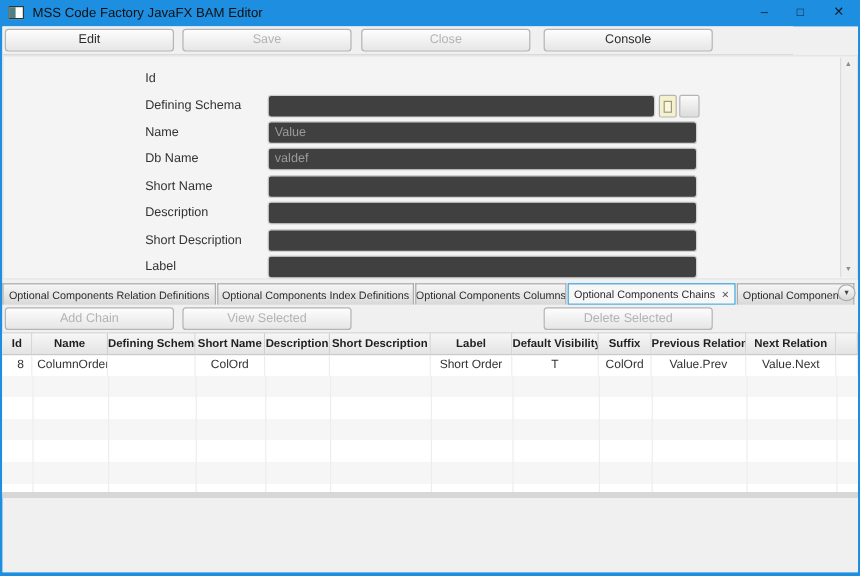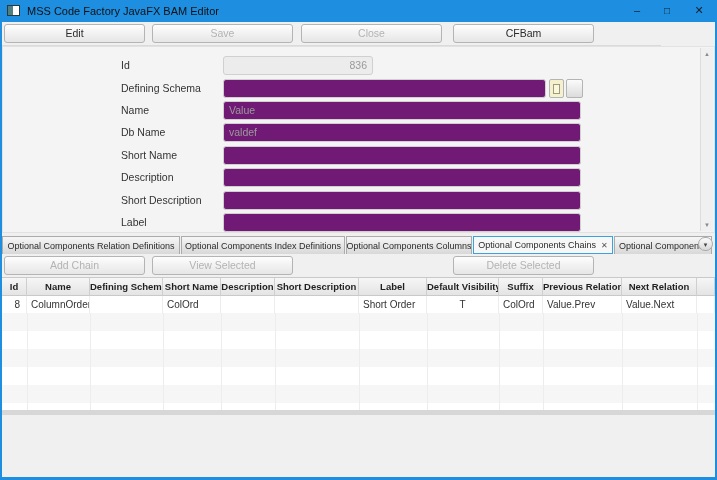--- a/index.html
+++ b/index.html
@@ -33,21 +33,21 @@
   .tb-1 { left:150px; width:141px; top:2px; }
   .tb-2 { left:299px; width:141px; top:2px; }
   .tb-3 { left:451px; width:141px; top:2px; }
   
   .form-pane { position:absolute; left:0; top:24px; width:713px; height:187px;
     background:#f4f4f4; border:1px solid #e2e2e2; }
   .frow { position:absolute; left:0; height:19px; width:100%; }
   .flabel { position:absolute; left:118px; top:0; width:100px; line-height:19px;
     font-size:10.5px; color:#333; }
   .ffield { position:absolute; left:220px; top:0; height:19px; width:358px;
-    background:#701a75; border:1px solid #d0d0d0; border-radius:3px;
+    background:#404040; border:1px solid #d0d0d0; border-radius:3px;
     font-size:10.5px; color:#9a9a9a; line-height:17px; padding:0 5px; overflow:hidden; }
   .f-id { width:150px; background:#ececec; text-align:right; }
   .f-ds { width:323px; }
   .mini-btn { position:absolute; top:0; height:19px; border:1px solid #b4b4b4;
     border-radius:2px; background:linear-gradient(#fbfbfb,#dcdcdc); }
   .mb-pick { left:546px; width:15px; background:#f5f1cd; }
   .mb-pick .page { position:absolute; left:3px; top:4px; width:7px; height:10px;
     background:#fbf7d8; border:1px solid #9a9a86; }
   .mb-clear { left:563px; width:17px; }
   
@@ -78,21 +78,21 @@
   .table { position:absolute; left:0; top:255px; width:713px; height:133px;
     background:#fff; border-top:1px solid #c9c9c9; }
   .tgrid { display:grid;
     grid-template-columns:25px 63px 73px 58px 54px 84px 68px 72px 44px 79px 75px 1fr; }
   .thead { height:18px; }
   .th { background:linear-gradient(#f6f6f6,#e4e4e4); border-right:1px solid #cfcfcf;
     border-bottom:1px solid #c9c9c9; font-size:9.5px; font-weight:bold; color:#1f1f1f;
     text-align:center; line-height:17px; overflow:hidden; white-space:nowrap; }
   .trow { height:17px; background:#fff; }
   .td { font-size:10px; color:#333; line-height:17px; padding:0 4px;
-    border-right:1px solid #ededed; overflow:hidden; white-space:nowrap; }
+    border-right:1px solid #ededed; overflow:hidden; white-space:nowrap;text-align:center; }
   .td-right { text-align:right; padding-right:6px; }
   .td-center { text-align:center; }
   .empty-rows { position:absolute; left:0; top:35px; width:713px; height:98px;
     background:repeating-linear-gradient(180deg,#f6f6f6 0 18px,#ffffff 18px 36px); }
   .vline { position:absolute; top:0; bottom:0; width:1px; background:#ededed; }
   .hstrip { position:absolute; left:0; top:388px; width:713px; height:5px;
     background:#d7d7d7; }
   
   .console { position:absolute; left:0; top:393px; width:713px; height:62px; }
   .console-header { position:absolute; left:0; top:0; width:713px; height:18px;
@@ -122,27 +122,26 @@
     <span class="win-btn wb-max">□</span>
     <span class="win-btn wb-close">✕</span>
   </div>
 
   <div class="content">
 
     <div class="toolbar">
       <div class="btn tb-0">Edit</div>
       <div class="btn tb-1 disabled">Save</div>
       <div class="btn tb-2 disabled">Close</div>
-      <div class="btn tb-3">CFBam</div>
+      <div class="btn tb-3">Console</div>
     </div>
 
     <div class="form-pane">
       <div class="frow" style="top:9px">
         <span class="flabel">Id</span>
-        <div class="ffield f-id">836</div>
       </div>
       <div class="frow" style="top:32px">
         <span class="flabel">Defining Schema</span>
         <div class="ffield f-ds"></div>
         <div class="mini-btn mb-pick">
           <span class="page"></span>
         </div>
         <div class="mini-btn mb-clear"></div>
       </div>
       <div class="frow" style="top:54px">

